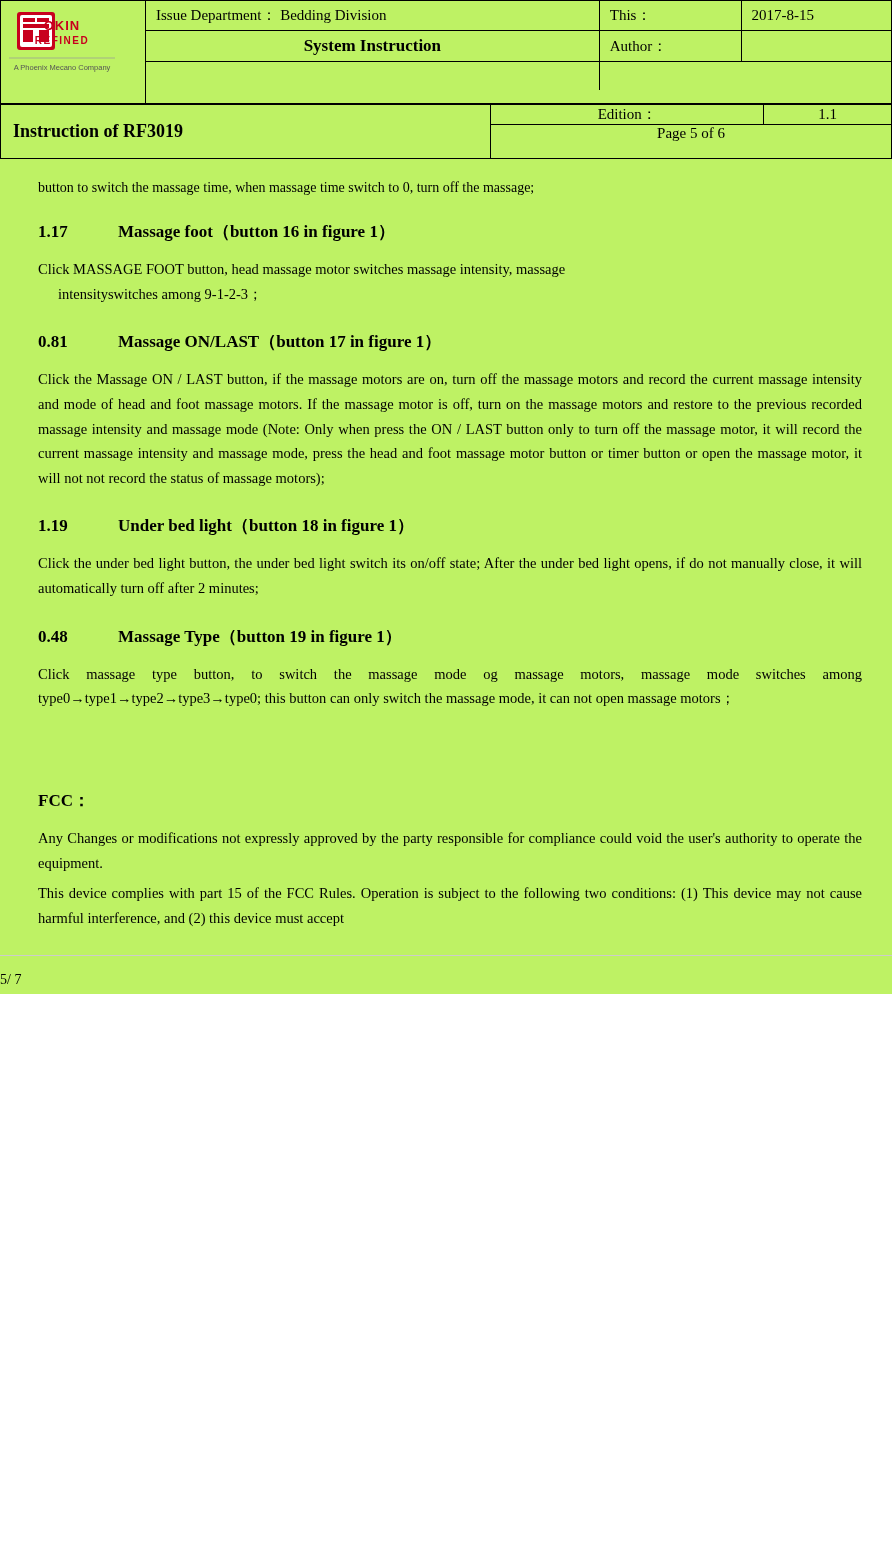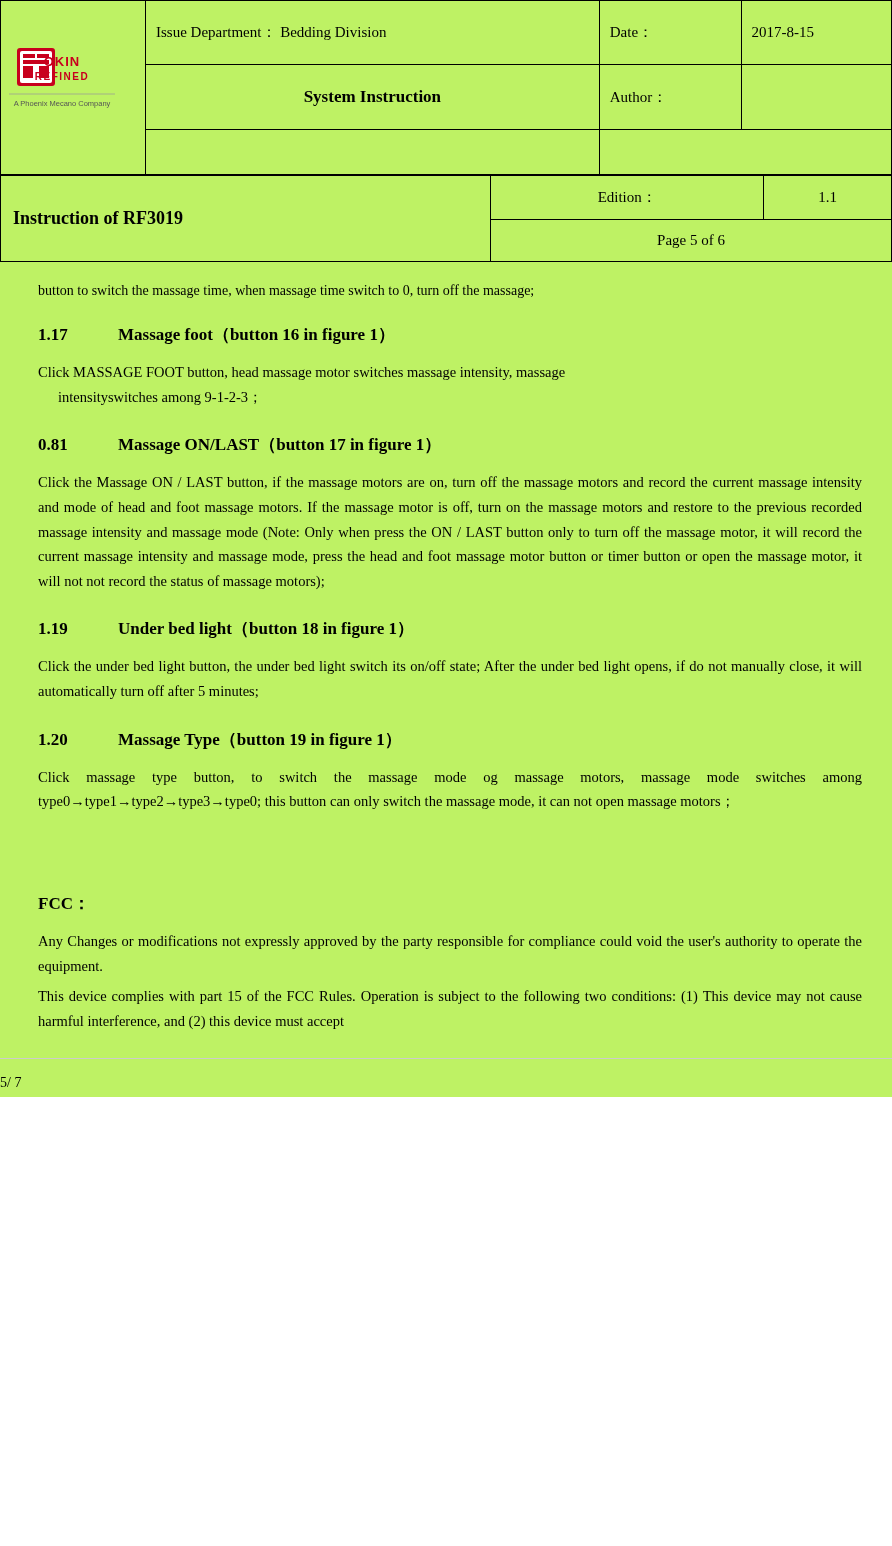--- a/index.html
+++ b/index.html
@@ -87,21 +87,21 @@
       display: table-cell;
       vertical-align: top;
     }
     .info-rows {
       width: 100%;
       border-collapse: collapse;
     }
     .info-rows td {
       border-bottom: 1px solid #000;
       border-right: 1px solid #000;
-      padding: 22px 10px;
+      padding: 5px 10px;
       vertical-align: middle;
     }
     .info-rows td:last-child {
       border-right: none;
     }
     .info-rows tr:last-child td {
       border-bottom: none;
     }
     .bold-center {
       font-weight: bold;
@@ -129,21 +129,21 @@
       vertical-align: top;
       border-top: 1px solid #000;
     }
     .edition-table {
       width: 100%;
       border-collapse: collapse;
     }
     .edition-table td {
       border-bottom: 1px solid #000;
       border-right: 1px solid #000;
-      padding: 12px 8px;
+      padding: 0 8px;
       text-align: center;
       vertical-align: middle;
     }
     .edition-table td:last-child {
       border-right: none;
     }
     .edition-table tr:last-child td {
       border-bottom: none;
     }
   </style>
@@ -178,21 +178,21 @@
       </div>
     </div>
     <div class="header-info-col">
       <table class="info-rows">
         <tbody>
             <tr>
           <td colspan="3">
             <span>Issue Department：</span>
             <span>Bedding Division</span>
           </td>
-          <td>Date：</td>
+          <td>This：</td>
           <td>2017-8-15</td>
         </tr>
         <tr>
           <td colspan="3" class="bold-center" style="font-size:17px;">System Instruction</td>
           <td>Author：</td>
           <td></td>
         </tr>
         <tr>
           <td colspan="3" style="height:28px;"></td>
           <td colspan="2"></td>
@@ -248,26 +248,26 @@
       not record the status of massage motors);
     </p>
 
     
     <div class="section-heading">
       <span class="section-num">1.19</span>
       <span>Under bed light（button 18 in figure 1）</span>
     </div>
     <p class="section-body" style="text-align:justify;">
       Click the under bed light button, the under bed light switch its on/off state; After the under bed
-      light opens, if do not manually close, it will automatically turn off after 5 minutes;
-    </p>
-
-    
-    <div class="section-heading">
-      <span class="section-num">1.20</span>
+      light opens, if do not manually close, it will automatically turn off after 2 minutes;
+    </p>
+
+    
+    <div class="section-heading">
+      <span class="section-num">0.48</span>
       <span>Massage Type（button 19 in figure 1）</span>
     </div>
     <p class="section-body" style="text-align:justify;">
       Click  massage  type  button,  to  switch  the  massage  mode  og  massage  motors,   massage  mode
       switches  among  type0→type1→type2→type3→type0;  this  button  can  only  switch  the  massage
       mode, it can not open massage motors；
     </p>
 
     <br>
     <br>

